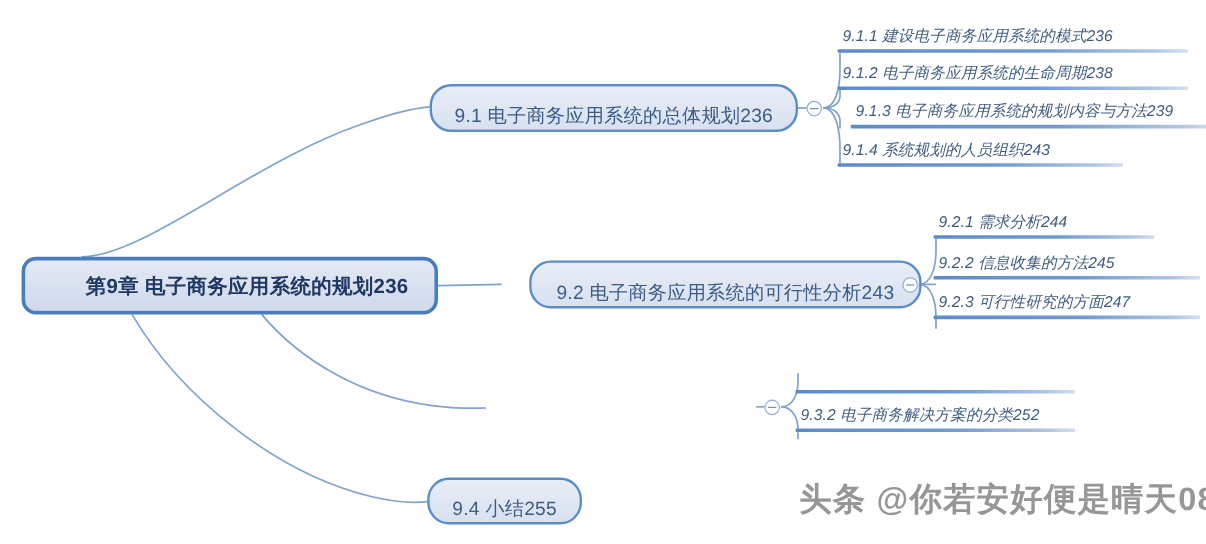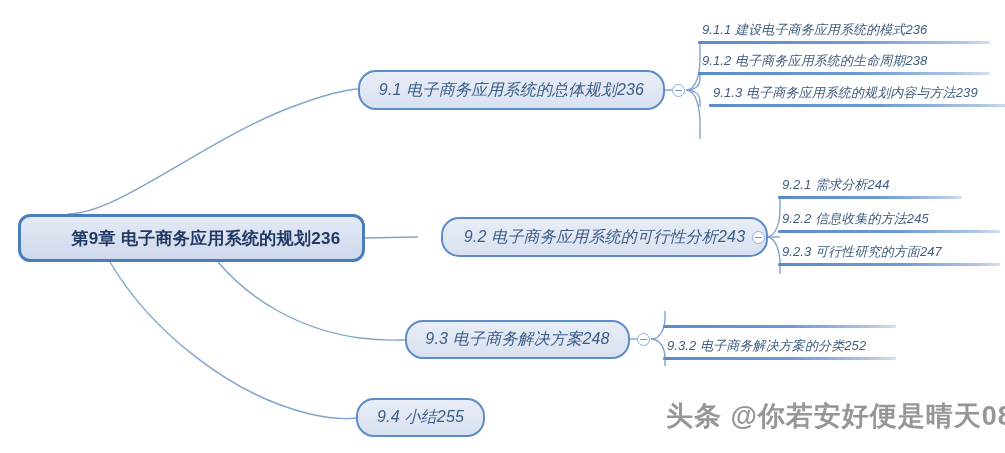--- a/index.html
+++ b/index.html
@@ -55,23 +55,22 @@
   }
 
   
   .l2-node {
     position: absolute;
     box-sizing: border-box;
     border: 2px solid #5B8CCA;
     border-radius: 18px;
     background: linear-gradient(to bottom, #E8EDF7 0%, #DFE6F3 60%, #D8E1F0 100%);
     display: flex;
-    align-items: center;
+    align-items: flex-end;
     justify-content: center;
-    font-style: italic;
   }
   .l2-label {
     font-size: 16px;
     color: #3B5C86;
     white-space: nowrap;
     letter-spacing: 0.2px;
   }
 
   
   .l3-item {
@@ -183,42 +182,43 @@
     <div class="l3-underline"></div>
   </div>
   <div class="l3-item" style="left:698px; top:45px; width:292px; height:30px;">
     <span class="l3-label">9.1.2  电子商务应用系统的生命周期238</span>
     <div class="l3-underline"></div>
   </div>
   <div class="l3-item" style="left:709px; top:77px; width:305px; height:30px;">
     <span class="l3-label">9.1.3  电子商务应用系统的规划内容与方法239</span>
     <div class="l3-underline"></div>
   </div>
+  <div class="l3-item" style="left:698px; top:109px; width:238px; height:30px;">
+    <span class="l3-label">9.1.4  系统规划的人员组织243</span>
+    <div class="l3-underline"></div>
+  </div>
 
   <div class="l2-node" style="left:418px; top:217px; width:327px; height:40px;margin-left:23px;">
     <span class="l2-label">9.2  电子商务应用系统的可行性分析243</span>
   </div>
   <div class="toggle" style="left:752px; top:231px;"></div>
 
   <div class="l3-item" style="left:778px; top:169px; width:184px; height:30px;">
     <span class="l3-label">9.2.1  需求分析244</span>
     <div class="l3-underline"></div>
   </div>
   <div class="l3-item" style="left:778px; top:203px; width:222px; height:30px;">
     <span class="l3-label">9.2.2  信息收集的方法245</span>
     <div class="l3-underline"></div>
   </div>
   <div class="l3-item" style="left:778px; top:236px; width:222px; height:30px;">
     <span class="l3-label">9.2.3  可行性研究的方面247</span>
     <div class="l3-underline"></div>
   </div>
 
-  <div class="l2-node" style="left:405px; top:320px; width:225px; height:39px;">
-    <span class="l2-label">9.3  电子商务解决方案248</span>
-  </div>
   <div class="toggle" style="left:637px; top:333px;"></div>
 
   <div class="l3-item" style="left:663px; top:298px; width:233px; height:30px;">
     <div class="l3-underline"></div>
   </div>
   <div class="l3-item" style="left:663px; top:330px; width:233px; height:30px;">
     <span class="l3-label">9.3.2  电子商务解决方案的分类252</span>
     <div class="l3-underline"></div>
   </div>
 

